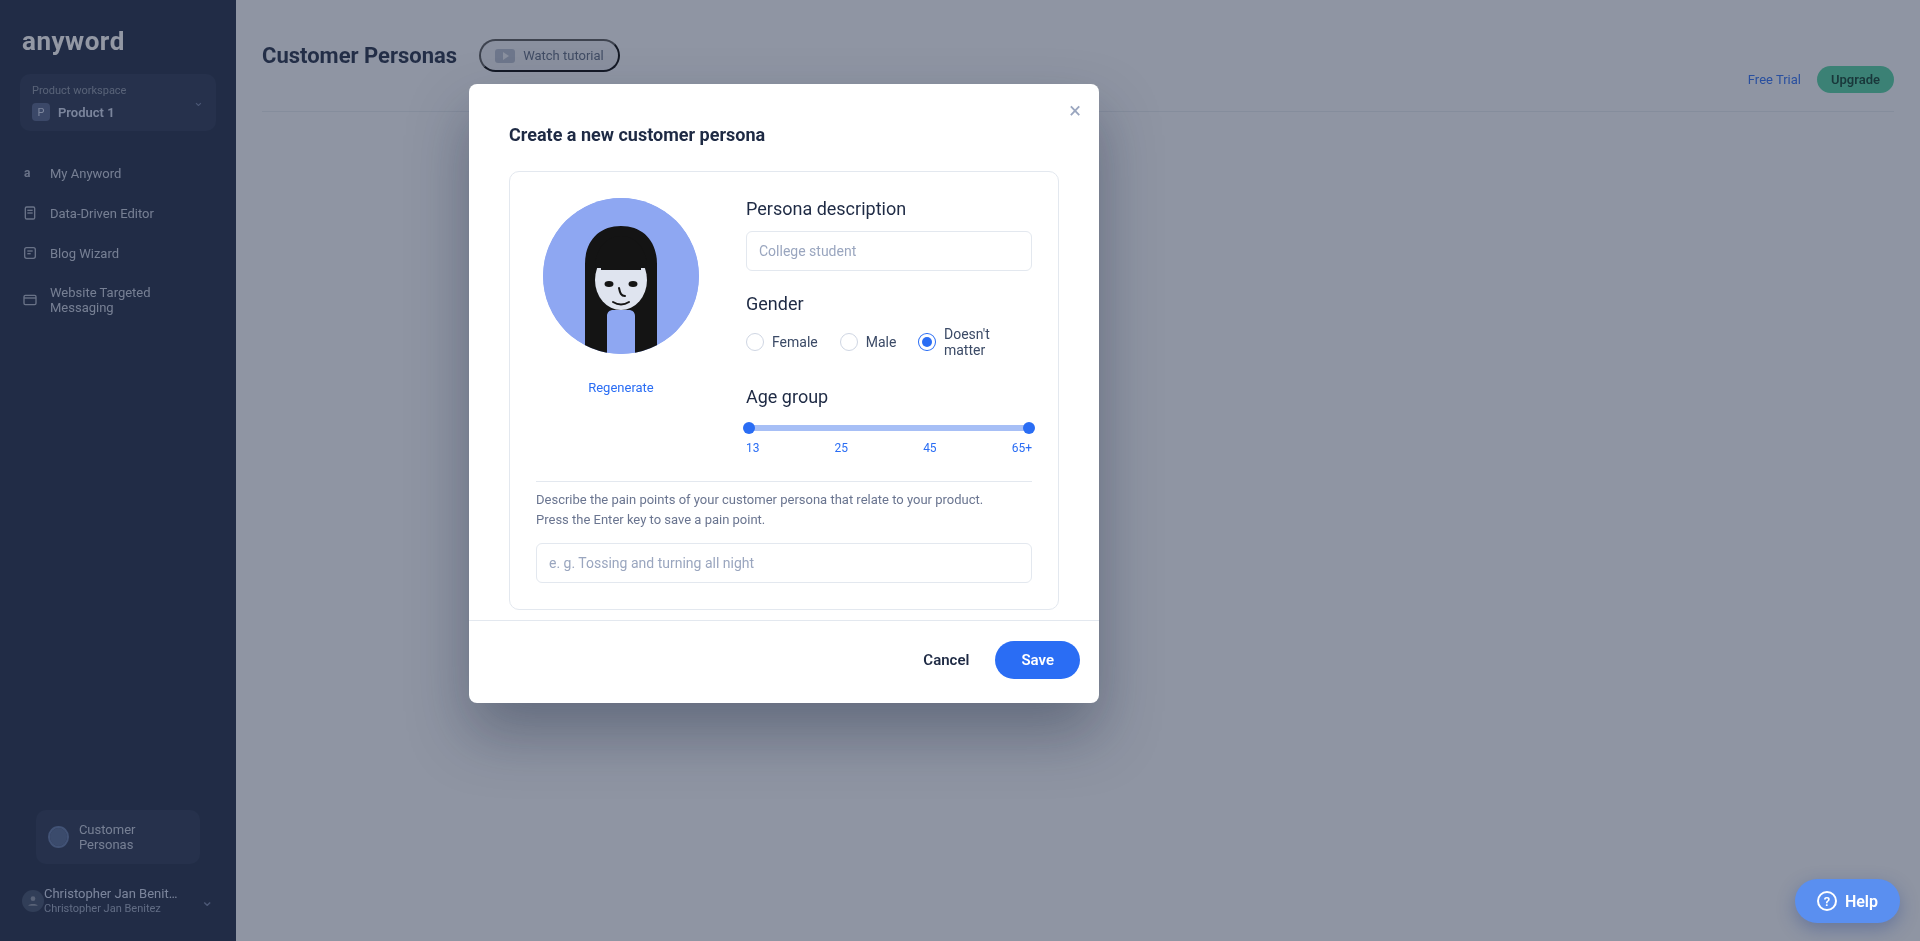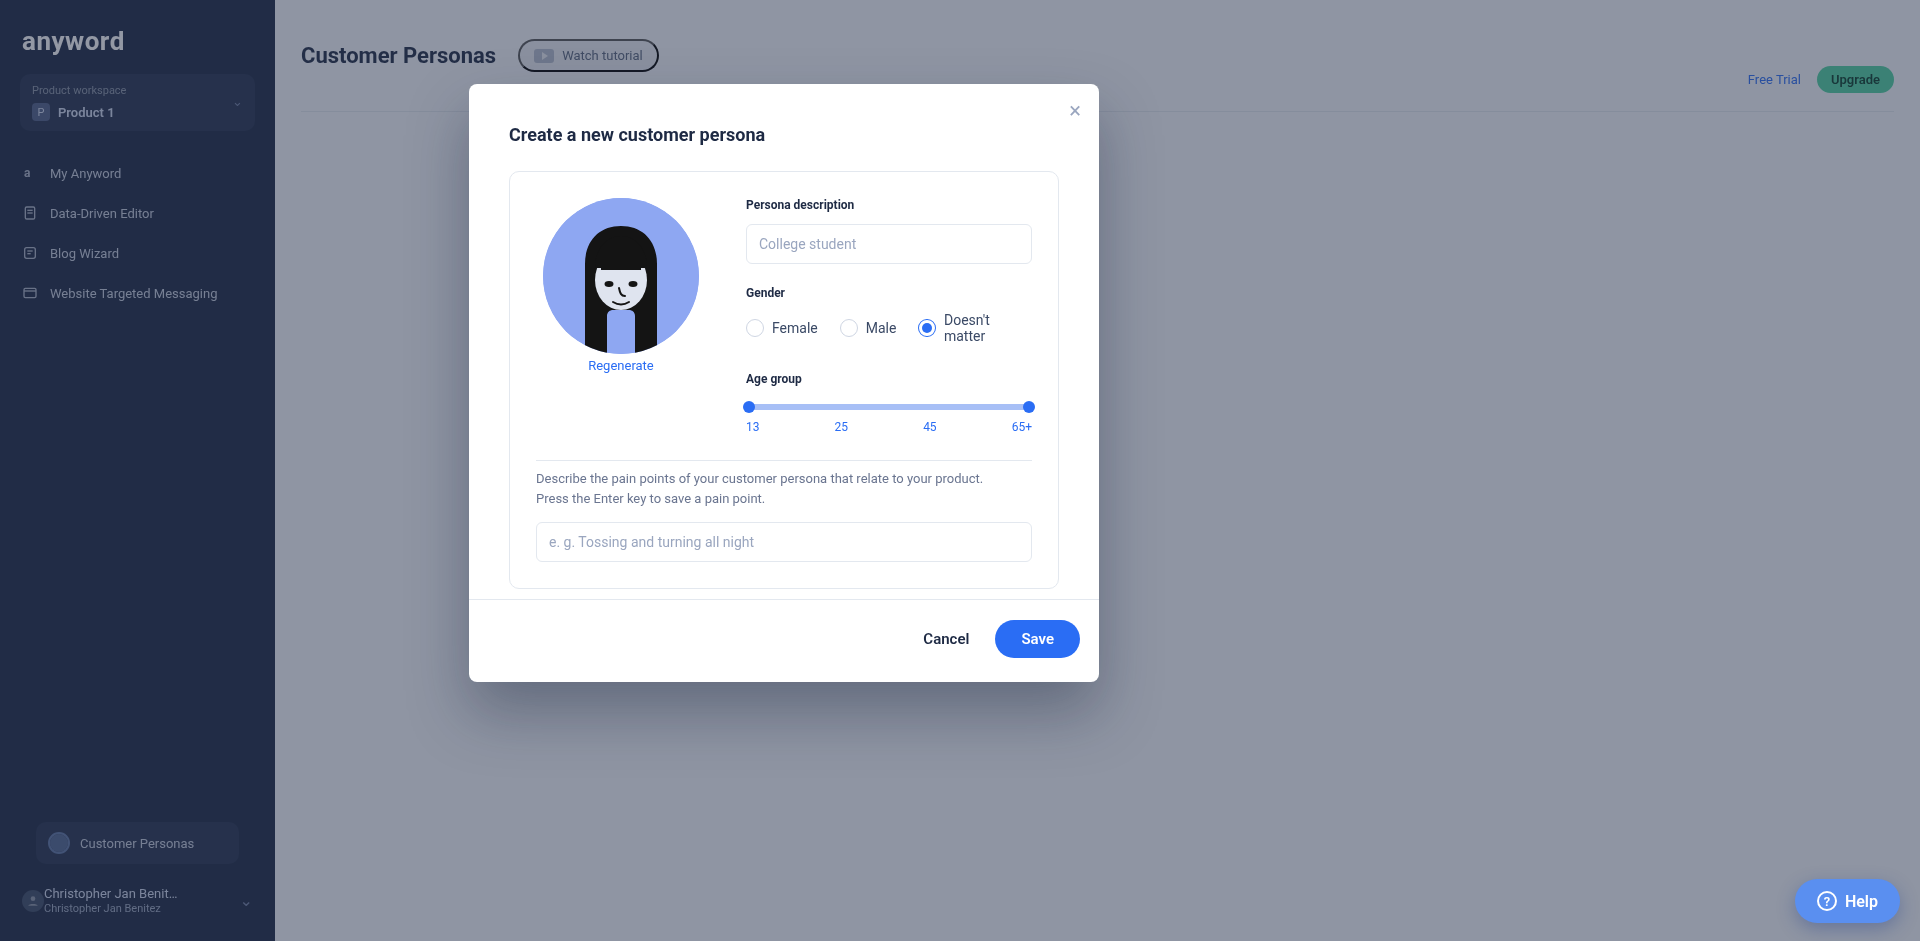--- a/index.html
+++ b/index.html
@@ -14,21 +14,21 @@
     --page:#f7f9fc;
     --btn:#2a6df4;
     --green:#4fd1a1;
   }
   *{box-sizing:border-box;margin:0;padding:0;font-family:-apple-system,BlinkMacSystemFont,"Segoe UI",Roboto,Helvetica,Arial,sans-serif;}
   html,body{width:1920px;height:941px;overflow:hidden;}
   body{background:#fff;}
 
   
   .app{width:1920px;height:941px;display:flex;}
-  .sidebar{width:275px;height:100%;background:var(--sidebar);color:var(--sidebar-ink);display:flex;flex-direction:column;padding:20px 0;}
+  .sidebar{width:236px;height:100%;background:var(--sidebar);color:var(--sidebar-ink);display:flex;flex-direction:column;padding:20px 0;}
   .logo{font-size:26px;font-weight:700;color:#fff;padding:6px 22px 18px;letter-spacing:.5px;}
   .workspace{margin:0 20px 14px;background:#24314f;border-radius:10px;padding:10px 12px;position:relative;}
   .workspace-label{font-size:11px;color:#8a94a6;margin-bottom:6px;}
   .workspace-row{display:flex;align-items:center;gap:8px;}
   .ws-badge{width:18px;height:18px;border-radius:4px;background:#4f5e86;color:#cfd8ee;font-size:11px;display:flex;align-items:center;justify-content:center;}
   .ws-name{font-size:13px;color:#cfd8ee;font-weight:600;}
   .ws-caret{position:absolute;right:12px;top:20px;color:#6f7da0;font-size:13px;}
   .nav{list-style:none;margin-top:8px;}
   .nav li{display:flex;align-items:center;gap:12px;padding:12px 22px;font-size:13px;color:#c4ccdd;cursor:pointer;}
   .nav .ico{width:16px;height:16px;display:inline-flex;align-items:center;justify-content:center;opacity:.85;}
@@ -57,26 +57,26 @@
   
   .scrim{position:fixed;inset:0;background:rgba(40,49,73,.50);}
 
   
   .modal{position:fixed;left:469px;top:84px;width:630px;background:#fff;border-radius:8px;box-shadow:0 30px 60px rgba(18,28,57,.35);}
   .modal-close{position:absolute;right:18px;top:14px;font-size:22px;color:#9aa6bf;cursor:pointer;background:none;border:none;}
   .modal-title{font-size:18px;font-weight:700;color:var(--ink);padding:40px 40px 0;}
   .modal-body{padding:26px 40px 10px;}
   .card{border:1px solid var(--border);border-radius:10px;padding:26px;}
   .card-top{display:flex;gap:40px;padding-bottom:26px;border-bottom:1px solid var(--border);}
-  .avatar-col{width:170px;display:flex;flex-direction:column;align-items:center;gap:4px;}
+  .avatar-col{width:170px;display:flex;flex-direction:column;align-items:center;gap:26px;}
   .avatar{width:156px;height:156px;border-radius:50%;background:#8ea7f2;overflow:hidden;position:relative;}
   .avatar svg{width:100%;height:100%;}
   .regen{color:var(--accent);font-size:13px;background:none;border:none;cursor:pointer;}
   .form-col{flex:1;}
-  .flabel{font-size:12px;font-weight:700;color:var(--ink);margin-bottom:12px;margin-top:0;}
+  .flabel{font-size:18px;font-weight:400;color:var(--ink);margin-bottom:12px;margin-top:0;}
   .textfield{width:100%;border:1px solid var(--border);border-radius:6px;padding:11px 12px;font-size:14px;color:var(--ink);}
   .textfield::placeholder{color:#9aa6bf;}
   .gender-row{display:flex;gap:22px;align-items:center;margin-bottom:6px;}
   .radio{display:flex;align-items:center;gap:8px;font-size:14px;color:#3b4a66;cursor:pointer;}
   .rdot{width:18px;height:18px;border-radius:50%;border:1.5px solid #cfd6e3;display:inline-flex;align-items:center;justify-content:center;}
   .radio.sel .rdot{border-color:var(--accent);}
   .radio.sel .rdot:after{content:"";width:10px;height:10px;border-radius:50%;background:var(--accent);}
   .section-gap{height:22px;}
   .slider-wrap{padding-top:6px;}
   .slider-track{position:relative;height:6px;border-radius:4px;background:var(--accent-light);}

